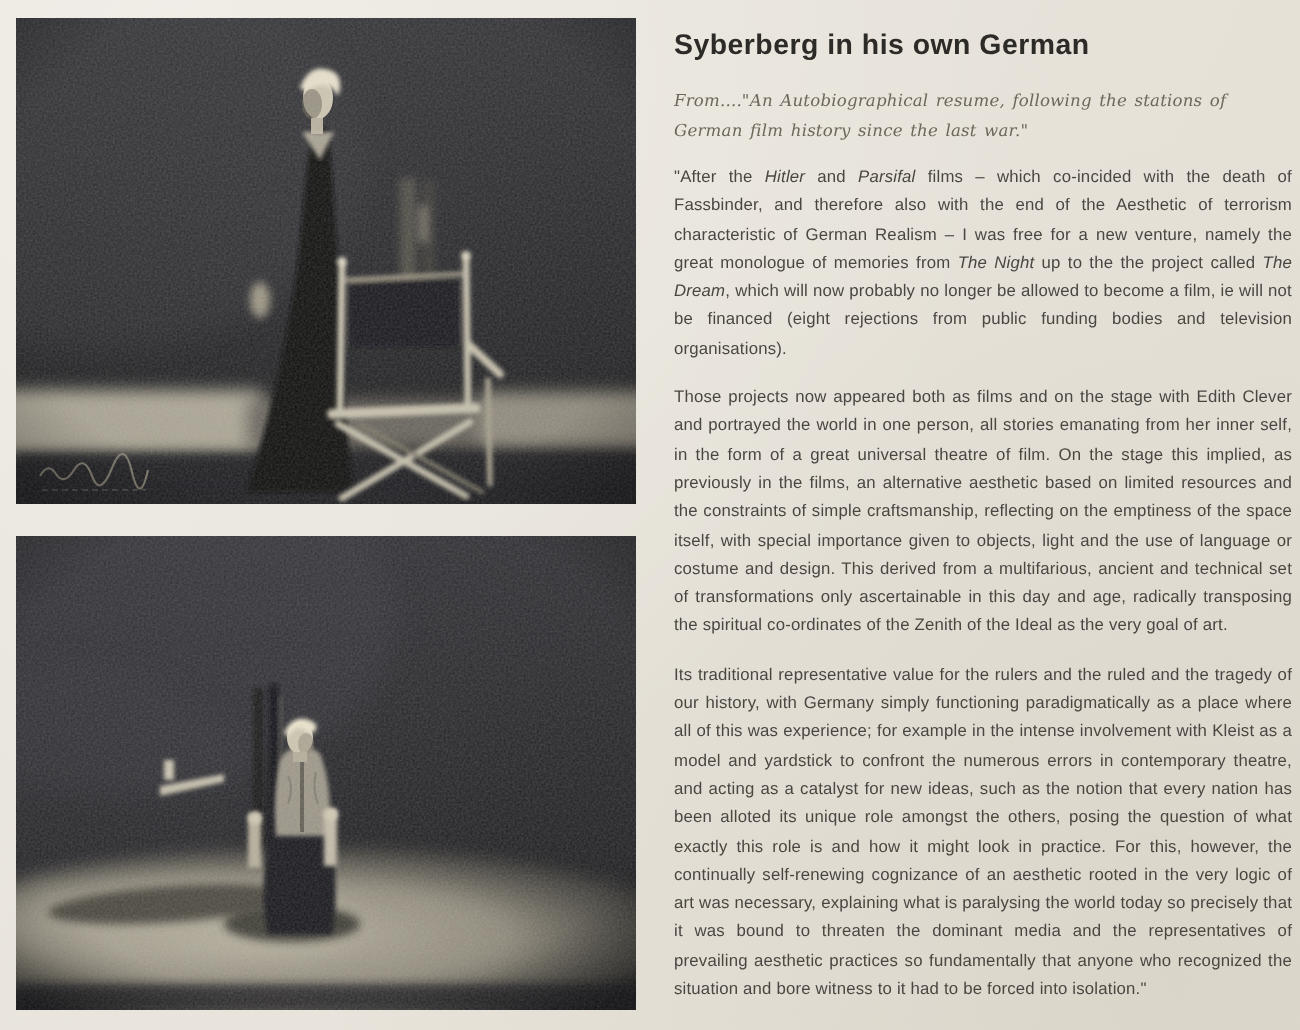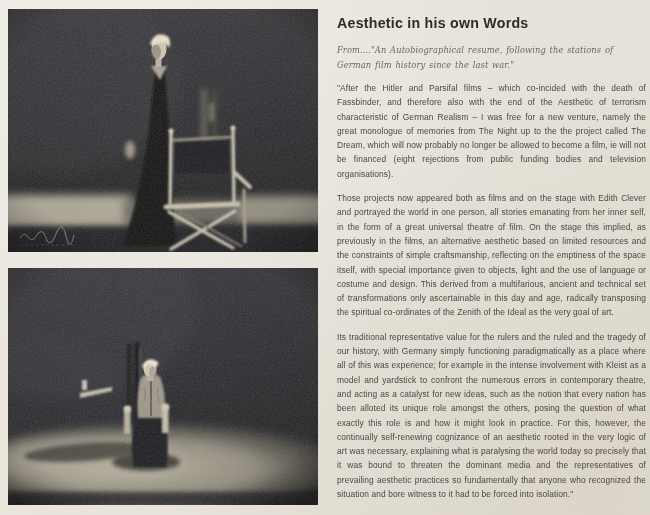--- a/index.html
+++ b/index.html
@@ -38,21 +38,21 @@
     font-style:italic;
     font-size:8.3px;line-height:14.5px;
     color:#6d675a;letter-spacing:0.1px;word-spacing:1px;
   }
   .article p.body{
     margin:0 0 10px 0;
     font-size:8.4px;line-height:14.3px;
     text-align:justify;
     color:#4a4642;letter-spacing:0.1px;
   }
-  .it{}
+  .it{font-style:italic;}
 </style>
 </head>
 <body>
 
 <div class="page">
 
   <figure class="photo photo-top" aria-label="Grainy black-and-white stage still: a woman in a long dark dress stands beside a light wooden director's chair, a band of light across the dark stage floor and a dim doorway behind">
     <svg viewBox="0 0 310 243" preserveAspectRatio="none" role="img">
       <defs>
         <linearGradient id="bg1" x1="0" y1="0" x2="0" y2="1">
@@ -180,20 +180,20 @@
       <rect x="154" y="137" width="6.5" height="28" fill="#c3bcaa" filter="url(#b1)"></rect>
       <circle cx="119.5" cy="141" r="3.4" fill="#cfc8b4" filter="url(#b1)"></circle>
       <circle cx="157.5" cy="139" r="3.4" fill="#cfc8b4" filter="url(#b1)"></circle>
 
       <rect width="310" height="237" filter="url(#grain)" opacity="0.42"></rect>
       <rect width="310" height="237" fill="url(#vg)"></rect>
     </svg>
   </figure>
 
   <section class="article">
-    <h1>Aesthetic in his own Words</h1>
+    <h1>Syberberg in his own German</h1>
     <p class="source">From...."An Autobiographical resume, following the stations of German film history since the last war."</p>
     <p class="body"><span>"After the </span><span class="it">Hitler</span><span> and </span><span class="it">Parsifal</span><span> films – which co-incided with the death of Fassbinder, and therefore also with the end of the Aesthetic of terrorism characteristic of German Realism – I was free for a new venture, namely the great monologue of memories from </span><span class="it">The Night</span><span> up to the the project called </span><span class="it">The Dream</span><span>, which will now probably no longer be allowed to become a film, ie will not be financed (eight rejections from public funding bodies and television organisations).</span></p>
     <p class="body"><span>Those projects now appeared both as films and on the stage with Edith Clever and portrayed the world in one person, all stories emanating from her inner self, in the form of a great universal theatre of film. On the stage this implied, as previously in the films, an alternative aesthetic based on limited resources and the constraints of simple craftsmanship, reflecting on the emptiness of the space itself, with special importance given to objects, light and the use of language or costume and design. This derived from a multifarious, ancient and technical set of transformations only ascertainable in this day and age, radically transposing the spiritual co-ordinates of the Zenith of the Ideal as the very goal of art.</span></p>
     <p class="body"><span>Its traditional representative value for the rulers and the ruled and the tragedy of our history, with Germany simply functioning paradigmatically as a place where all of this was experience; for example in the intense involvement with Kleist as a model and yardstick to confront the numerous errors in contemporary theatre, and acting as a catalyst for new ideas, such as the notion that every nation has been alloted its unique role amongst the others, posing the question of what exactly this role is and how it might look in practice. For this, however, the continually self-renewing cognizance of an aesthetic rooted in the very logic of art was necessary, explaining what is paralysing the world today so precisely that it was bound to threaten the dominant media and the representatives of prevailing aesthetic practices so fundamentally that anyone who recognized the situation and bore witness to it had to be forced into isolation."</span></p>
   </section>
 
 </div>
 
 </body></html>

